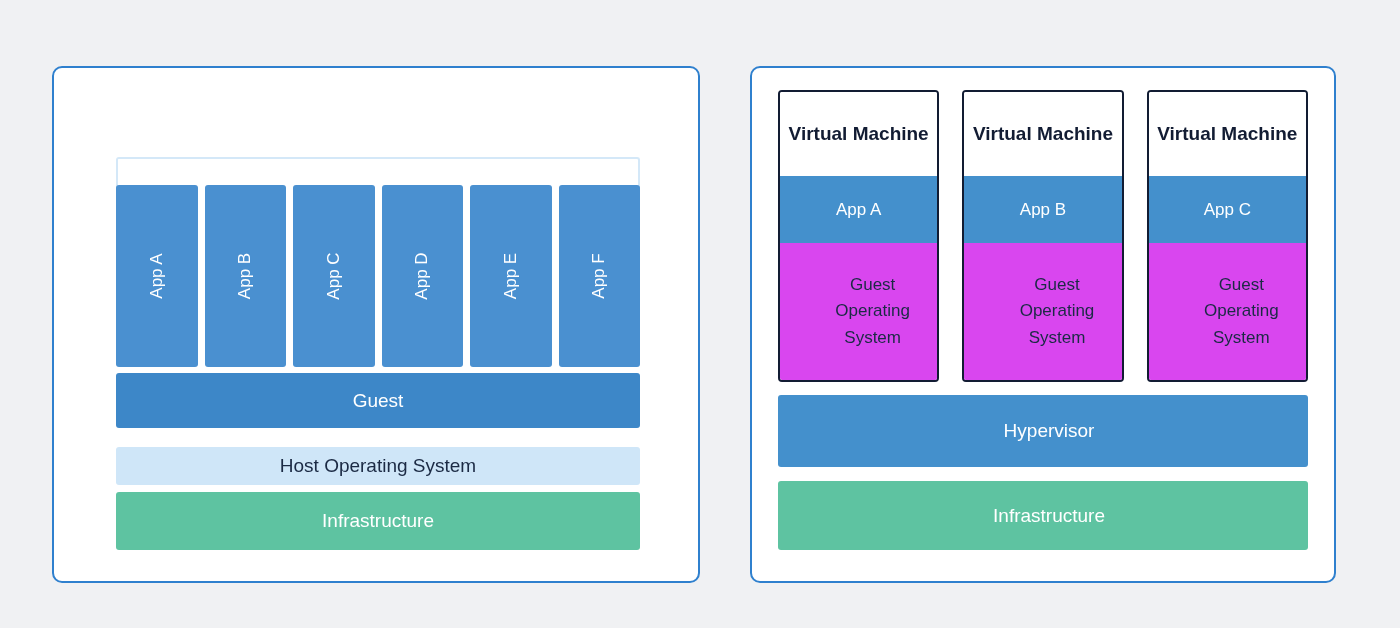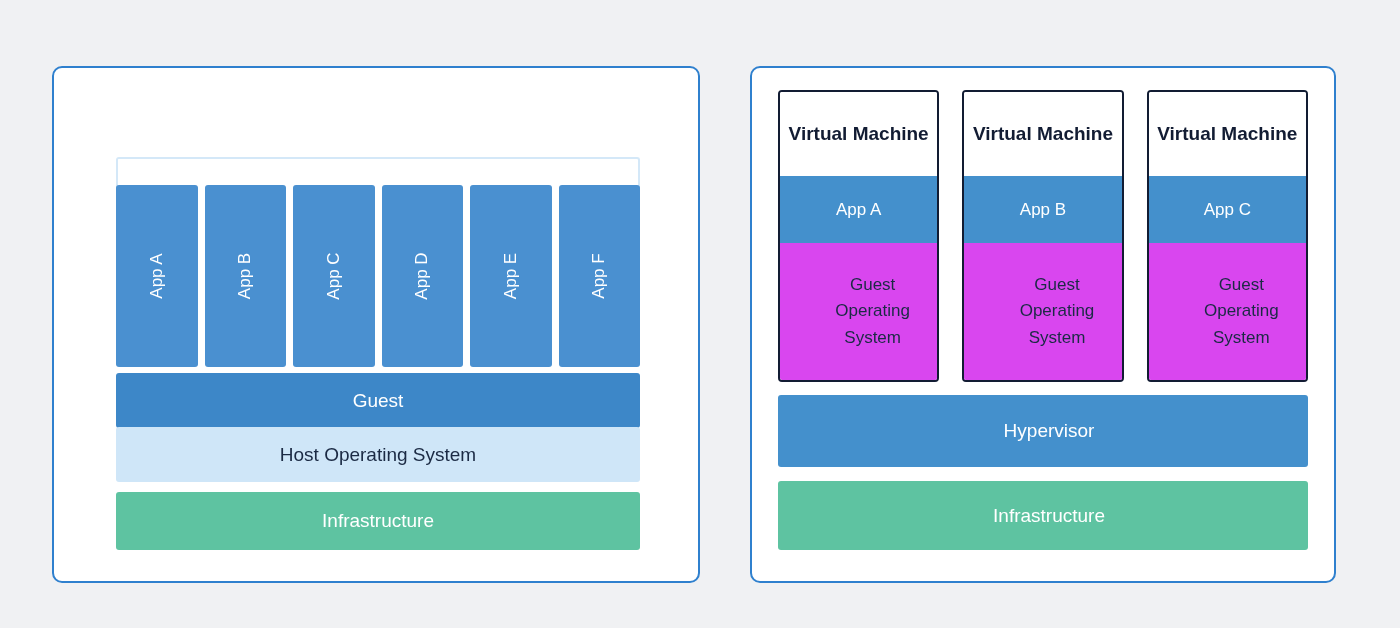--- a/index.html
+++ b/index.html
@@ -102,22 +102,22 @@
     font-size: 19px;
     box-sizing: border-box;
   }
   #bar-docker {
     top: 305px;
     height: 55px;
     background: #3d87c8;
     color: #ffffff;
   }
   #bar-host-os {
-    top: 359px;
-    height: 55px;
+    top: 379px;
+    height: 38px;
     background: #cfe6f8;
     color: #1b2a44;
   }
   #bar-infra-left {
     top: 424px;
     height: 58px;
     background: #5ec3a1;
     color: #ffffff;
   }
 

